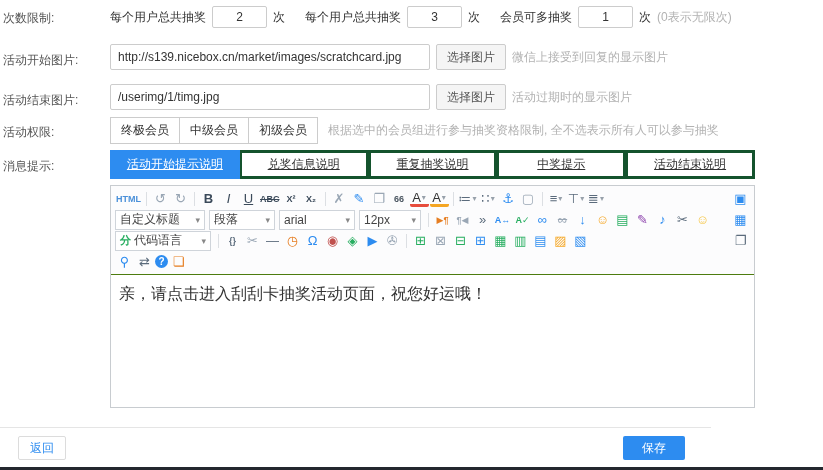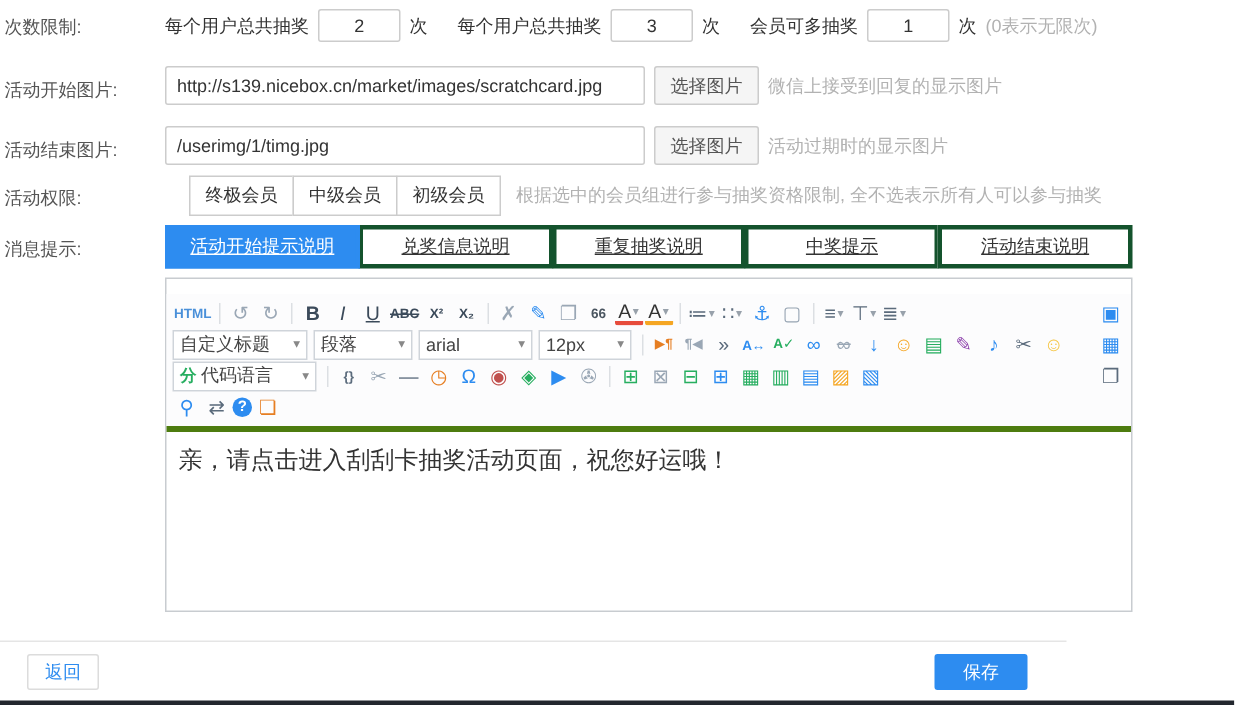--- a/index.html
+++ b/index.html
@@ -17,31 +17,31 @@
   .limit-gap { width:8px; }
 
   .img-row { position:absolute; left:110px; display:flex; align-items:center; gap:6px; }
   input.url { width:320px; height:26px; border:1px solid #ccc; padding:0 7px; font-size:12px; color:#333; border-radius:2px; font-family:inherit; }
   button.pick { height:26px; padding:0 10px; background:#f5f5f5; border:1px solid #ccc; color:#555;
     border-radius:2px; font-size:12px; cursor:pointer; font-family:inherit; }
 
   .row-perm { position:absolute; left:110px; top:117px; display:flex; align-items:center; }
   .member-btn { min-width:62px; height:27px; padding:0 10px; background:#fff; border:1px solid #ccc; margin-left:-1px;
     display:flex; align-items:center; justify-content:center; color:#333; cursor:pointer; }
-  .member-btn:first-child { margin-left:16px; }
+  .member-btn:first-child { margin-left:0; }
   .row-perm .hint { margin-left:10px; }
 
   .tab-strip { position:absolute; left:110px; top:150px; width:645px; height:29px; display:flex; }
   .tab { flex:1; display:flex; align-items:center; justify-content:center; background:#fff;
     border:3px solid #14532d; margin-left:-1px; color:#333; cursor:pointer; white-space:nowrap;text-decoration:underline; }
   .tab:first-child { margin-left:0; }
   .tab.active { background:#2d8cf0; color:#fff; border-color:#2d8cf0; z-index:1; }
 
   .editor { position:absolute; left:110px; top:185px; width:645px; height:223px; border:1px solid #c8ccd0; background:#fff; }
-  .toolbar { padding:2px 4px; border-bottom:4px solid #4d7c0f; background:#fcfcfd;margin-top:10px; }
+  .toolbar { padding:2px 4px; border-bottom:1px solid #4d7c0f; background:#fcfcfd; }
   .tb-row { display:flex; align-items:center; height:21px; gap:1px; }
   .tb-icon { min-width:19px; height:18px; display:flex; align-items:center; justify-content:center;
     font-size:13px; color:#6b7a8d; cursor:pointer; border-radius:2px; padding:0 1px; }
   .tiny { font-size:9px; font-weight:bold; letter-spacing:0; }
   .b { font-weight:bold; } .i { font-style:italic; } .u { text-decoration:underline; } .s { text-decoration:line-through; }
   .ured { border-bottom:3px solid #e74c3c; height:16px; }
   .uorange { border-bottom:3px solid #f5a623; height:16px; }
   .round { background:#2d8cf0; border-radius:50%; min-width:13px; width:13px; height:13px; font-size:10px; font-weight:bold; }
   .tb-sep { width:1px; height:14px; background:#dcdfe3; margin:0 3px; }
   .tb-flex { flex:1; }

